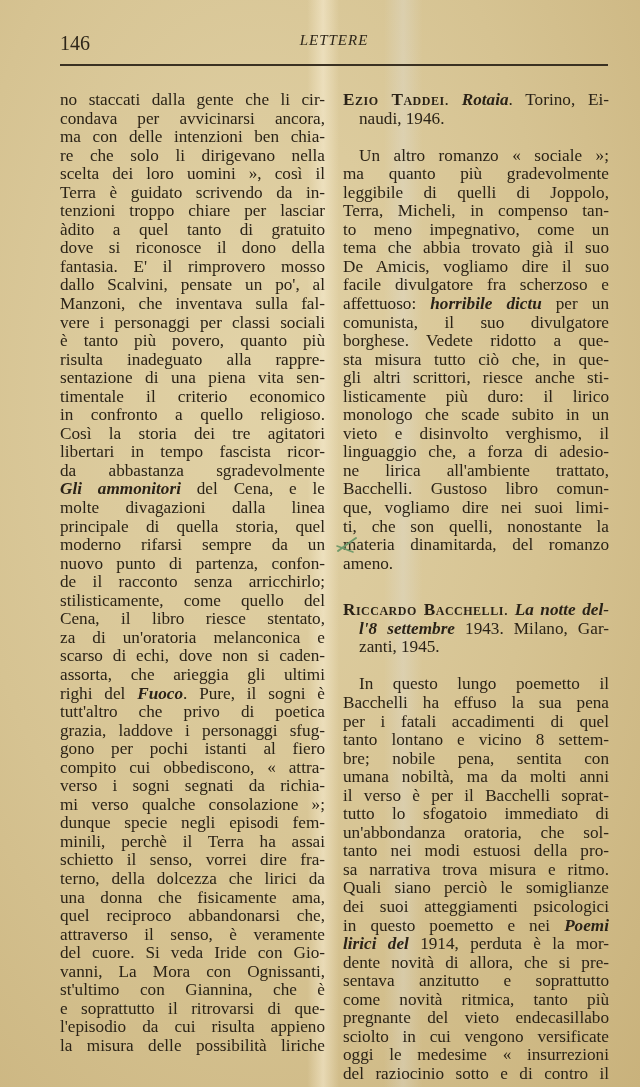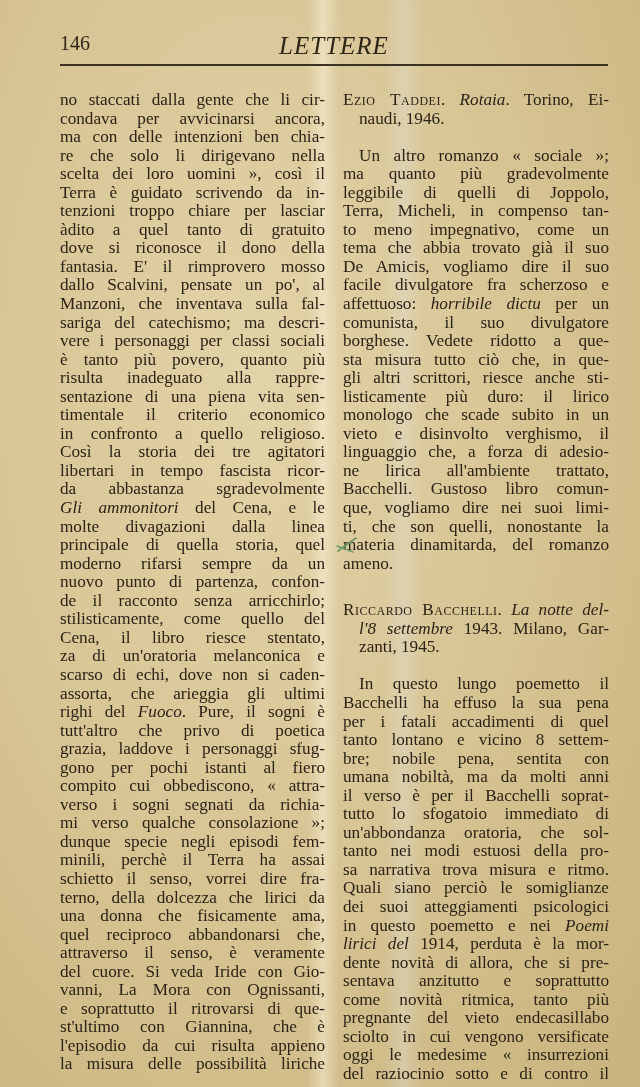--- a/index.html
+++ b/index.html
@@ -39,21 +39,21 @@
       color: #2e2619;
     }
     .running-title {
       position: absolute;
       left: 0;
       right: 0;
       top: 2px;
       text-align: center;
       font-family: "Liberation Serif", serif;
       font-style: italic;
-      font-size: 25px;
+      font-size: 15px;
       letter-spacing: 1px;
       color: #2e2619;
     }
     .rule {
       position: absolute;
       left: 60px;
       top: 64px;
       width: 548px;
       height: 2px;
       background: #3a3122;
@@ -95,23 +95,25 @@
       display: block;
       height: 18.55px;
     }
     .gap-lg {
       display: block;
       height: 28px;
     }
     .sc {
       font-variant: small-caps;
       letter-spacing: 0.5px;
+      font-weight: bold;
     }
     i, .it {
       font-style: italic;
+      font-weight: bold;
     }
     .pencil-mark {
       position: absolute;
       left: 335px;
       top: 535px;
       width: 24px;
       height: 22px;
     }
   </style>
 </head>
@@ -131,21 +133,20 @@
       <span class="line"><span>ma con delle intenzioni ben chia-</span></span>
       <span class="line"><span>re che solo li dirigevano nella</span></span>
       <span class="line"><span>scelta dei loro uomini », così il</span></span>
       <span class="line"><span>Terra è guidato scrivendo da in-</span></span>
       <span class="line"><span>tenzioni troppo chiare per lasciar</span></span>
       <span class="line"><span>àdito a quel tanto di gratuito</span></span>
       <span class="line"><span>dove si riconosce il dono della</span></span>
       <span class="line"><span>fantasia. E' il rimprovero mosso</span></span>
       <span class="line"><span>dallo Scalvini, pensate un po', al</span></span>
       <span class="line"><span>Manzoni, che inventava sulla fal-</span></span>
-      <span class="line"><span>sariga del catechismo; ma descri-</span></span>
       <span class="line"><span>vere i personaggi per classi sociali</span></span>
       <span class="line"><span>è tanto più povero, quanto più</span></span>
       <span class="line"><span>risulta inadeguato alla rappre-</span></span>
       <span class="line"><span>sentazione di una piena vita sen-</span></span>
       <span class="line"><span>timentale il criterio economico</span></span>
       <span class="line"><span>in confronto a quello religioso.</span></span>
       <span class="line"><span>Così la storia dei tre agitatori</span></span>
       <span class="line"><span>libertari in tempo fascista ricor-</span></span>
       <span class="line"><span>da abbastanza sgradevolmente</span></span>
       <span class="line"><i>Gli ammonitori</i><span> del Cena, e le</span></span>
@@ -168,22 +169,22 @@
       <span class="line"><span>mi verso qualche consolazione »;</span></span>
       <span class="line"><span>dunque specie negli episodi fem-</span></span>
       <span class="line"><span>minili, perchè il Terra ha assai</span></span>
       <span class="line"><span>schietto il senso, vorrei dire fra-</span></span>
       <span class="line"><span>terno, della dolcezza che lirici da</span></span>
       <span class="line"><span>una donna che fisicamente ama,</span></span>
       <span class="line"><span>quel reciproco abbandonarsi che,</span></span>
       <span class="line"><span>attraverso il senso, è veramente</span></span>
       <span class="line"><span>del cuore. Si veda Iride con Gio-</span></span>
       <span class="line"><span>vanni, La Mora con Ognissanti,</span></span>
+      <span class="line"><span>st'ultimo con Giannina, che è</span></span>
       <span class="line"><span>e soprattutto il ritrovarsi di que-</span></span>
-      <span class="line"><span>st'ultimo con Giannina, che è</span></span>
       <span class="line"><span>l'episodio da cui risulta appieno</span></span>
       <span class="line"><span>la misura delle possibilità liriche</span></span>
     </div>
 
   <div class="col col-right">
     <div>
       <span class="line"><span class="sc">Ezio Taddei</span><span>. </span><i>Rotaia</i><span>. Torino, Ei-</span></span>
       <span class="line last hang">naudi, 1946.</span>
       <span class="gap"></span>
       <div id="r-para1">

